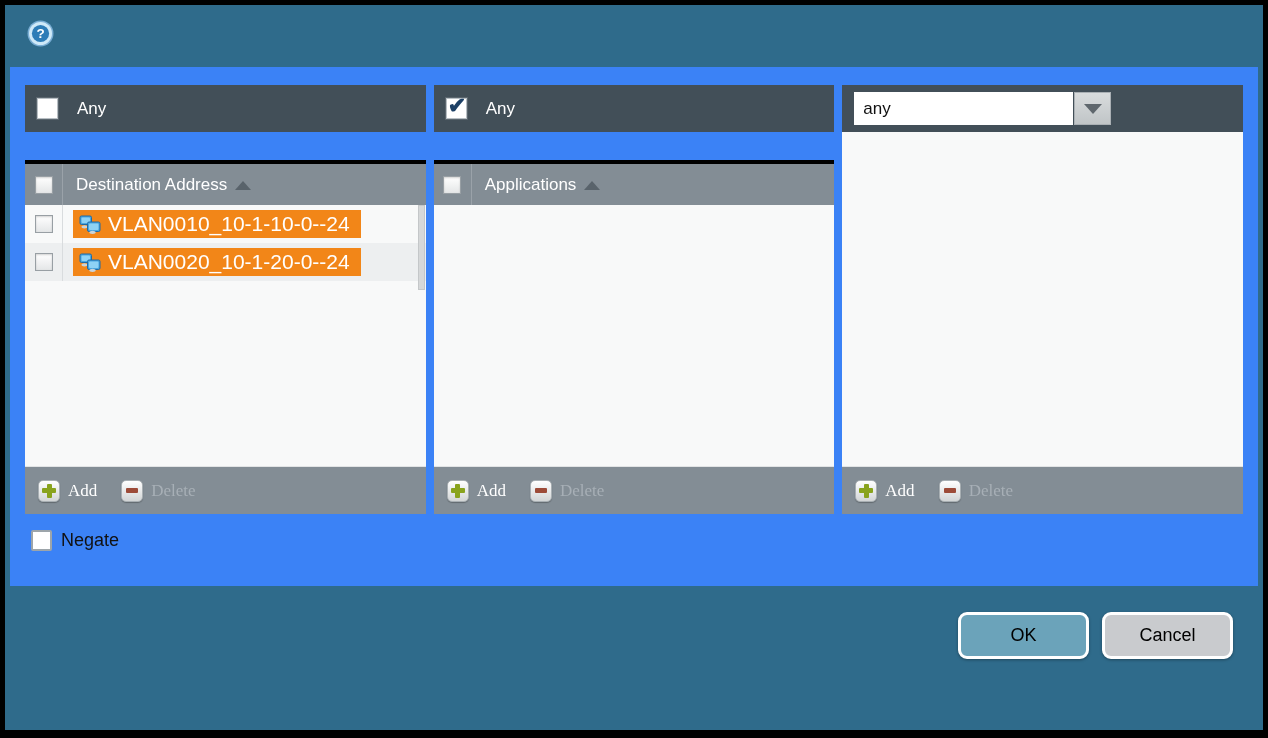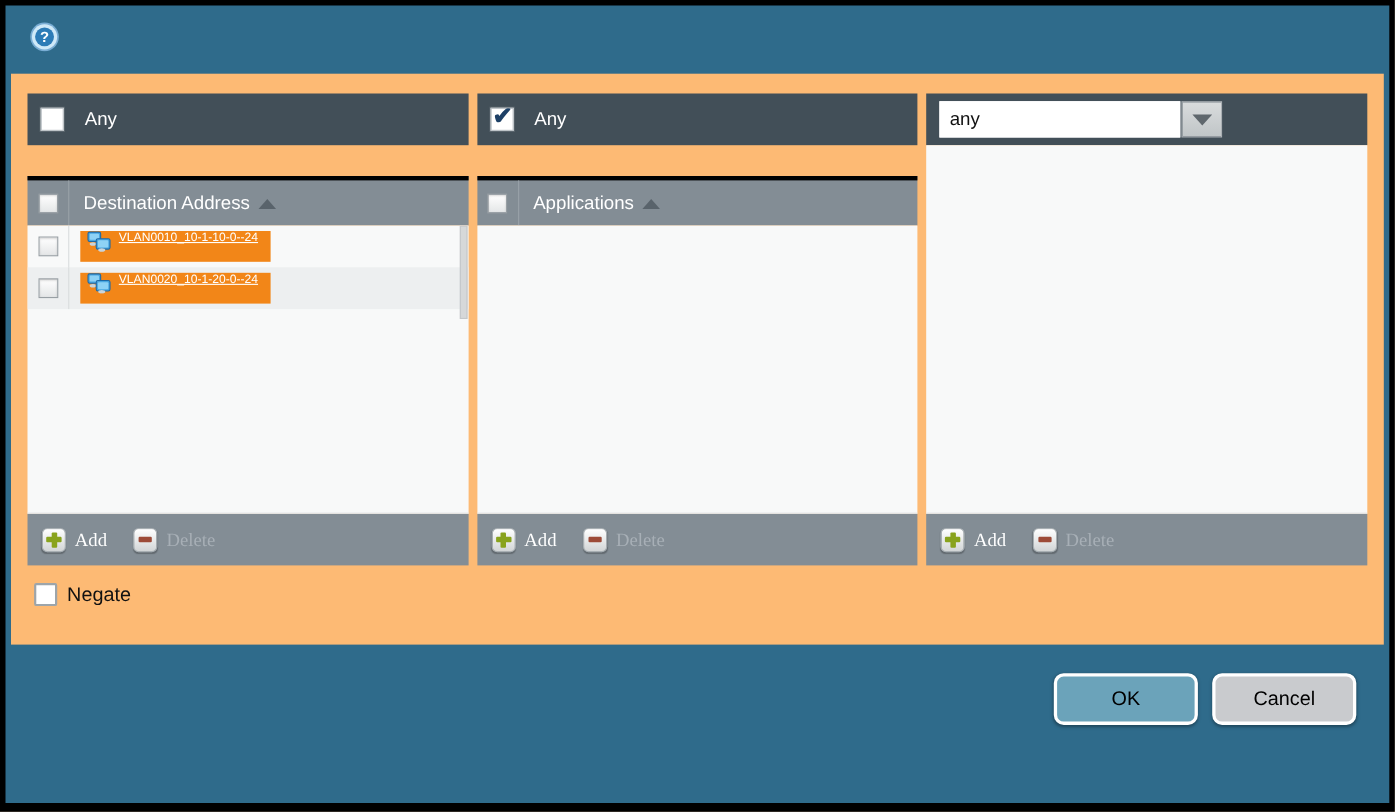--- a/index.html
+++ b/index.html
@@ -43,21 +43,21 @@
     cursor: pointer; white-space: nowrap;
   }
   .tab.active {
     background: #fff; border-color: #fff;
     height: 51px; font-size: 18px; color: #1a1a1a;
     padding: 0 30px;
   }
 
   
   .panel {
-    background: #fdba74;
+    background: #3b82f6;
     margin: 0 5px;
     height: 519px; flex: 0 0 519px;
     padding: 18px 15px 0 15px;
   }
   .columns { display: flex; gap: 8px; height: 429px; }
   .col { flex: 1 1 0; display: flex; flex-direction: column; min-width: 0; }
 
   .hdr-dark {
     flex: 0 0 47px; background: #424f58;
     display: flex; align-items: center;
@@ -90,23 +90,23 @@
   .list-row { height: 38px; display: flex; align-items: center; cursor: pointer; }
   .list-row.alt { background: #edeff0; }
   .row-chk-cell {
     width: 38px; flex: 0 0 38px; height: 100%;
     display: flex; align-items: center; justify-content: center;
     border-right: 1px solid #d9dcde;
   }
   .chip {
     margin-left: 10px; height: 28px;
     background: #f28618;
-    display: inline-flex; gap: 7px;
+    display: inline-flex; align-items: center; gap: 7px;
     padding: 0 11px 0 6px;
-    color: #fff; font-size: 11px; white-space: nowrap; text-decoration: underline;
+    color: #fff; font-size: 21px; white-space: nowrap;
   }
   .scrollbar { position: absolute; top: 0; right: 1px; width: 7px; height: 100%; }
   .scroll-thumb { width: 100%; height: 85px; background: #d6d8d9; border: 1px solid #c4c7c9; }
 
   .footer-bar {
     flex: 0 0 47px; background: #838d95;
     display: flex; align-items: center;
     padding: 0 13px; gap: 24px; font-family: Liberation Serif, serif;
   }
   .bar-btn { display: inline-flex; align-items: center; gap: 8px; cursor: pointer; }

